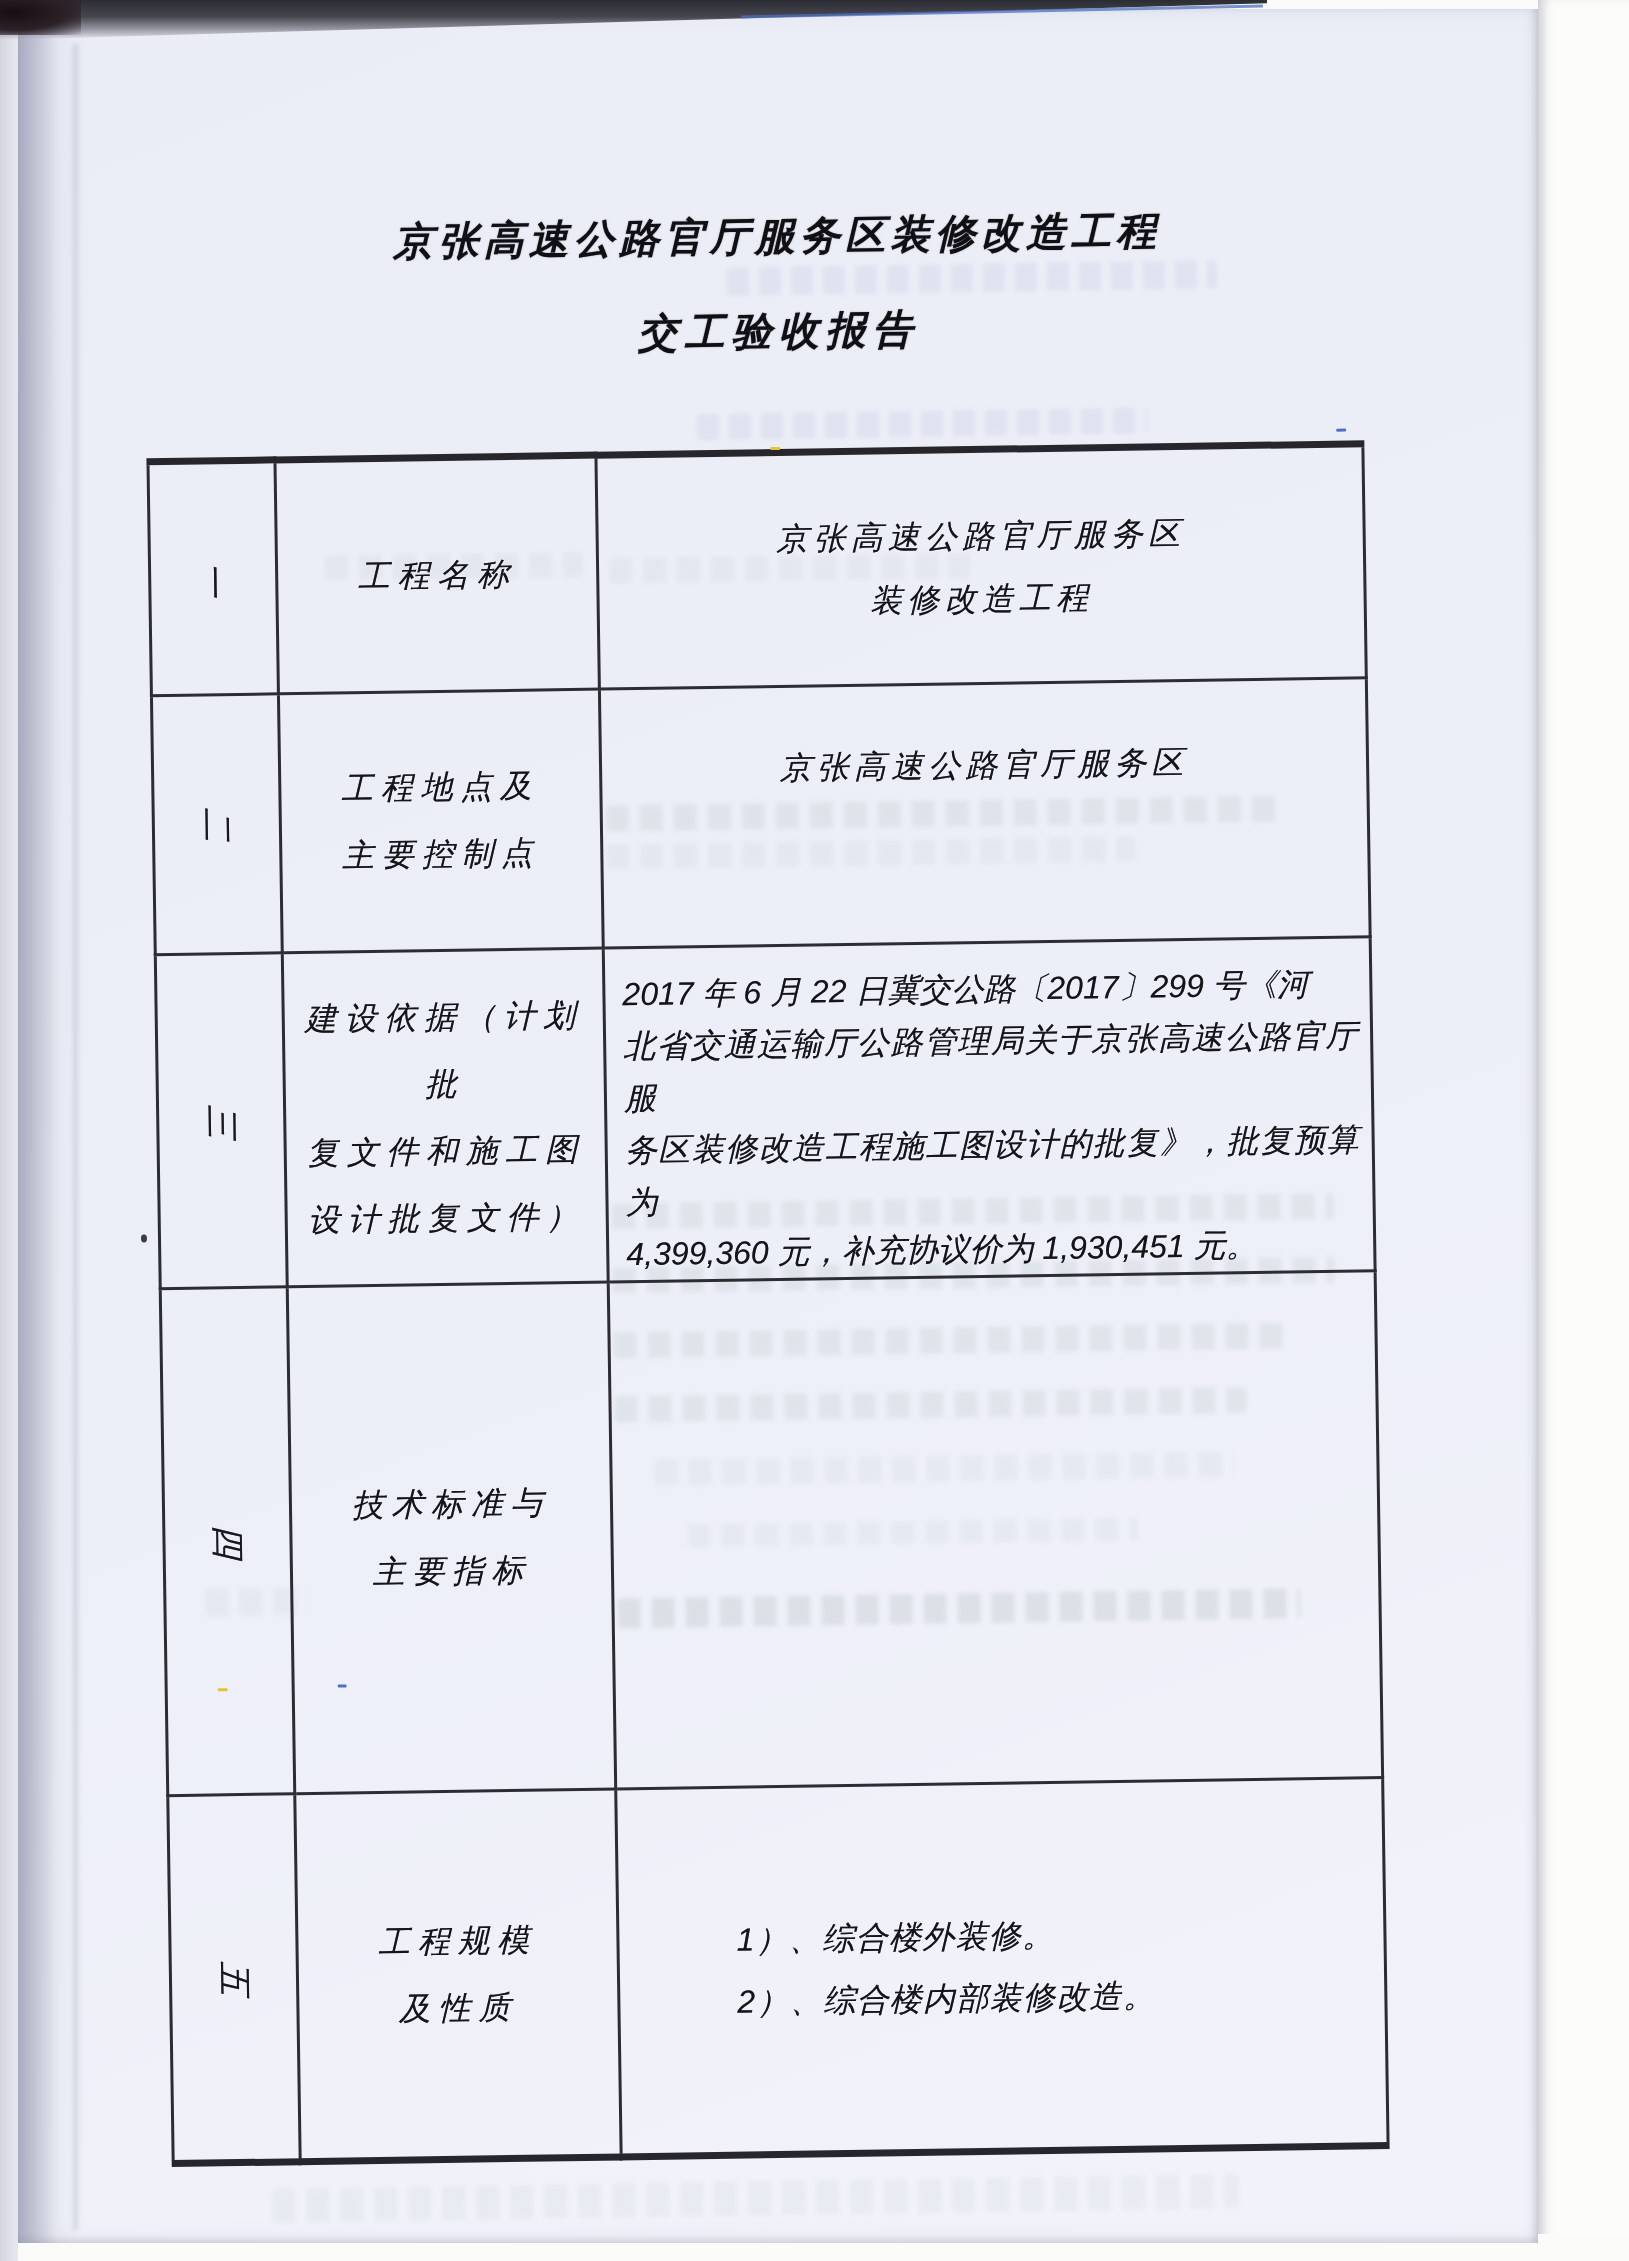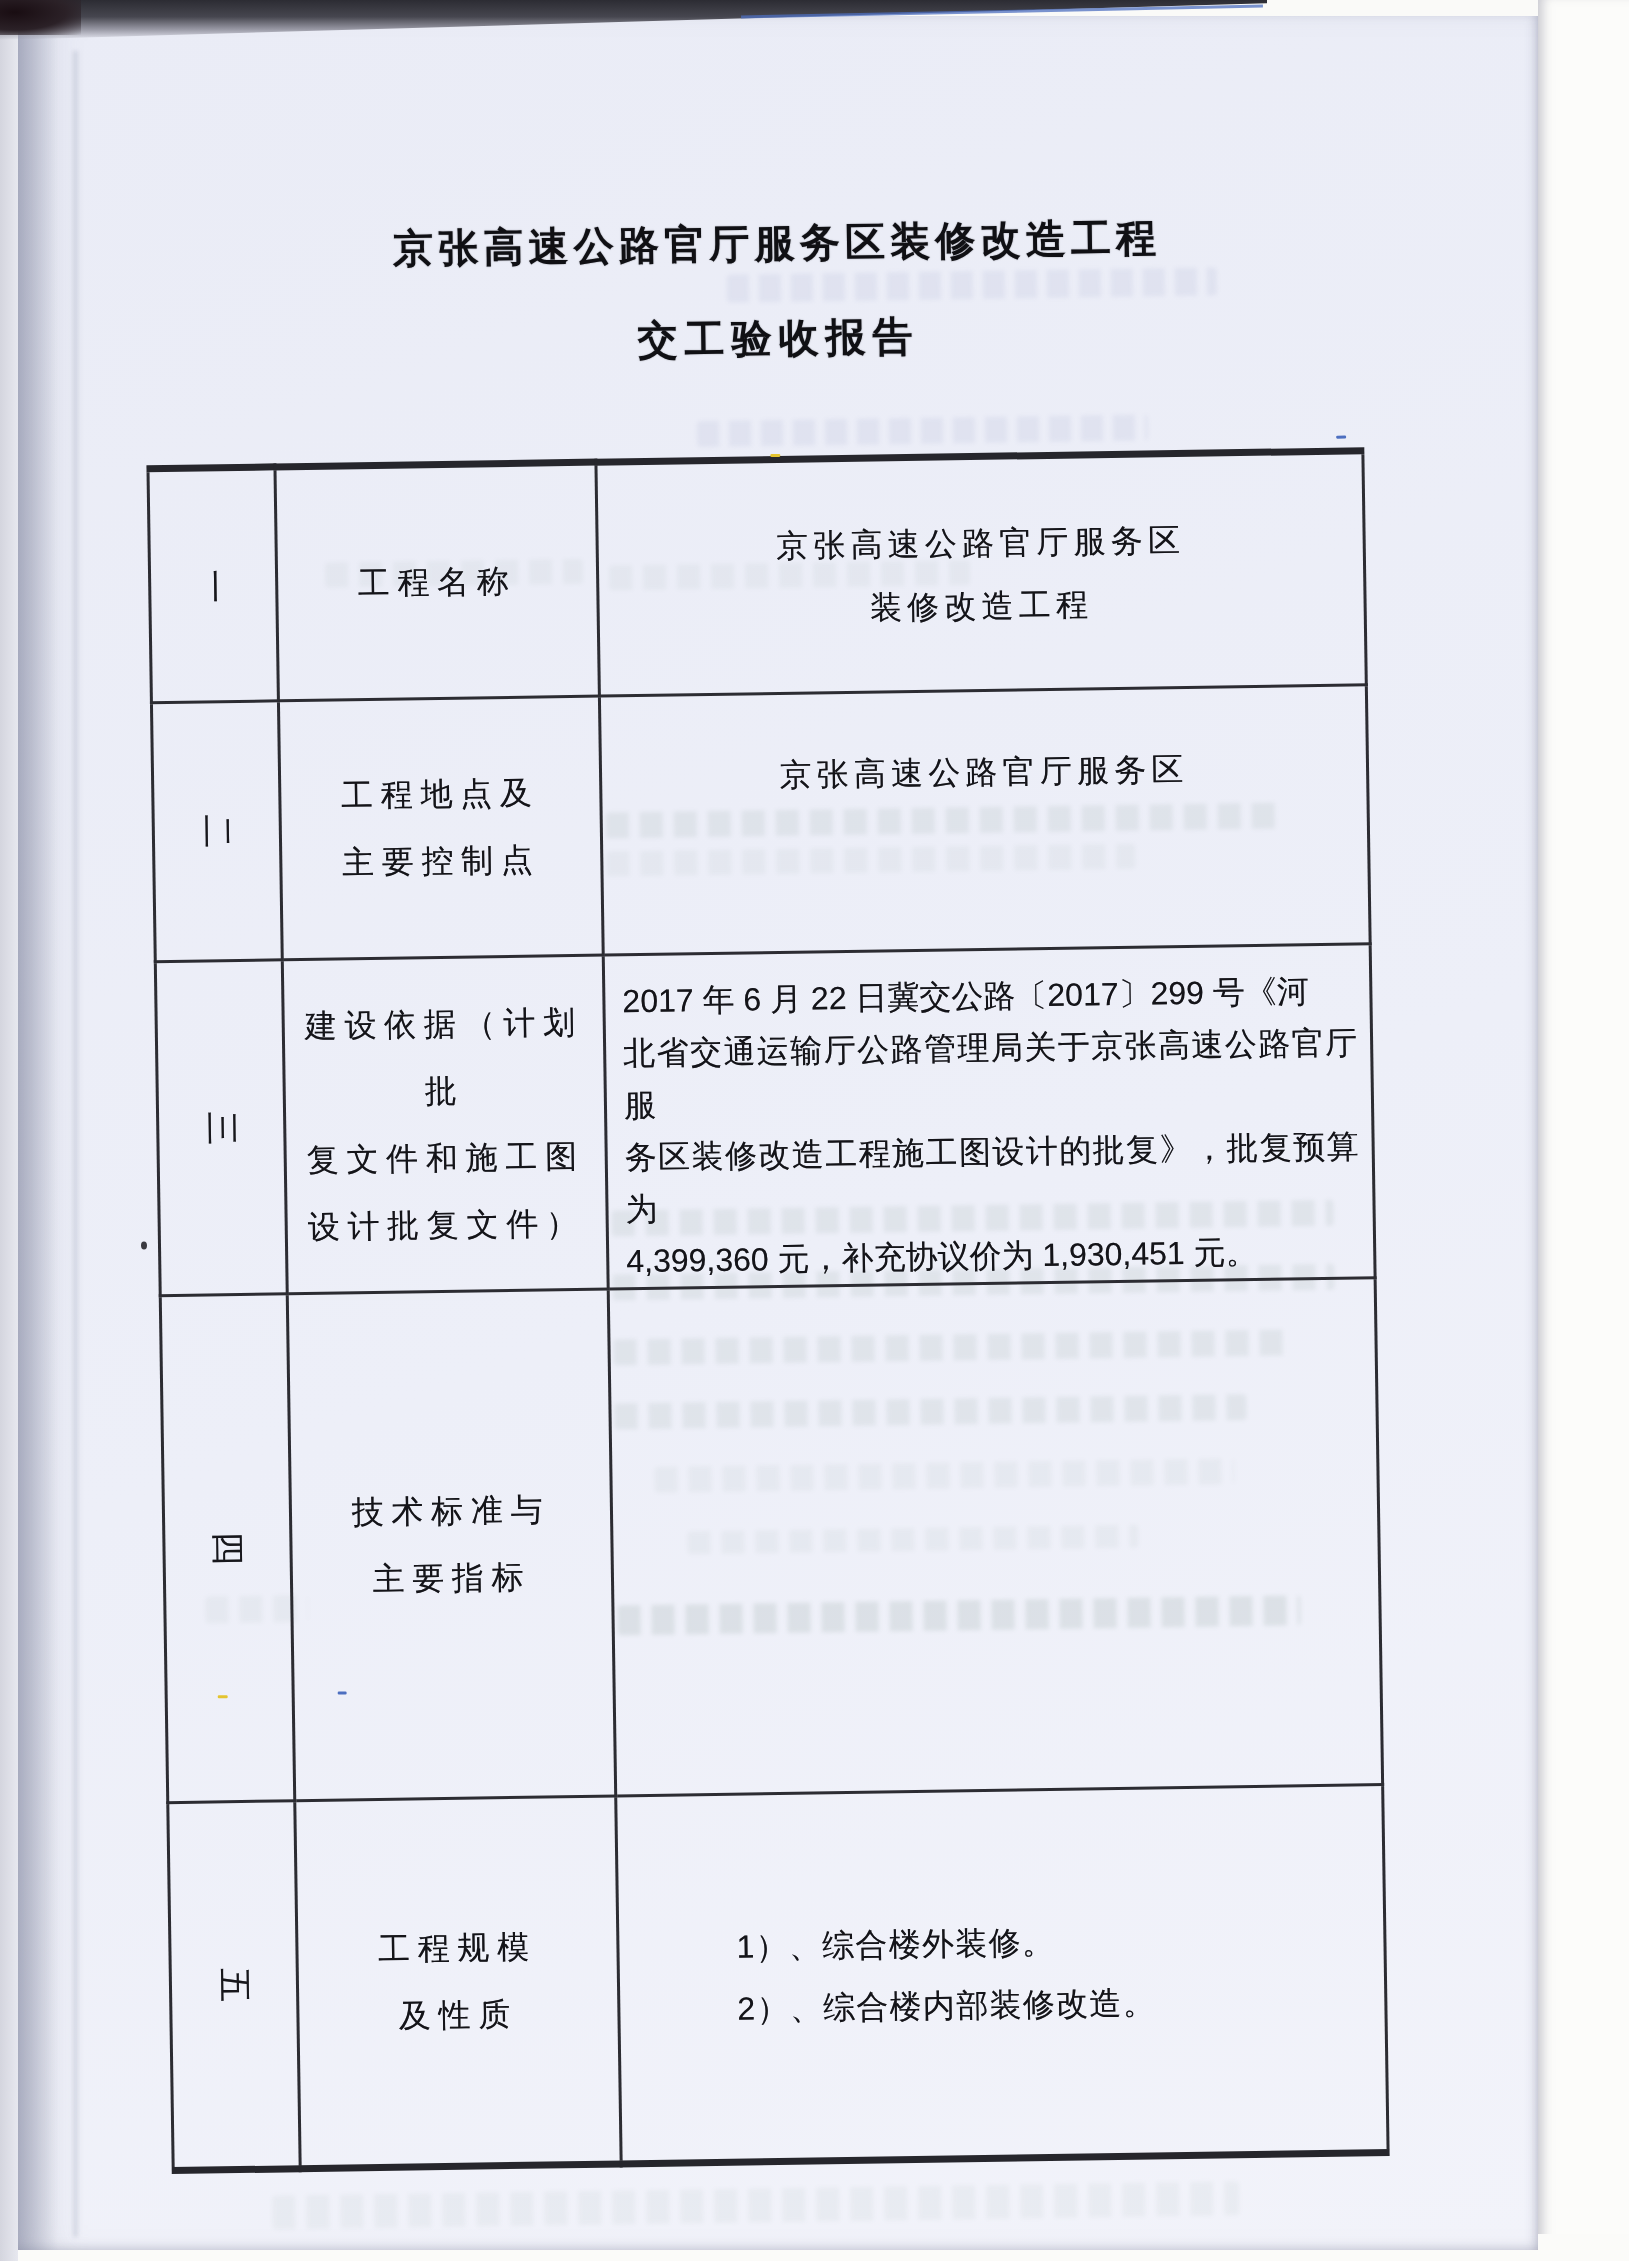--- a/index.html
+++ b/index.html
@@ -10,25 +10,25 @@
     overflow:hidden;
     font-family:"Liberation Sans","DejaVu Sans",sans-serif;
   }
   
   .bg-right{position:absolute;left:1538px;top:0;width:92px;height:2261px;
     background:#fcfcfa;box-shadow:inset 10.3px 0 11.6px -6.4px rgba(150,150,165,.55);}
   .bg-bottom{position:absolute;left:0;top:2234px;width:1630px;height:27px;background:#fbfbf9;}
   .gutter-left{position:absolute;left:0;top:0;width:18px;height:2261px;
     background:linear-gradient(90deg,#d4d5de,#e7e8ef);}
   
-  .sheet{position:absolute;left:18px;top:16px;width:1520px;height:2234px;
+  .sheet{position:absolute;left:18px;top:9px;width:1520px;height:2234px;
     background:linear-gradient(160deg,#eaecf6 0%,#edeff8 55%,#f2f3fa 100%);
     box-shadow:inset -6.4px 0 11.6px -5.2px rgba(110,115,140,.45),
                inset 45px 0 45px -29px rgba(100,105,130,.38),
-               inset 0 -7.7px 11.6px -6.4px rgba(120,125,150,.25);}
+               inset 0 -7.7px 11.6px -6.4px rgba(120,125,150,.25);font-style:italic;}
   .edge-band{position:absolute;left:0;top:0;width:40px;height:100%;
     background:linear-gradient(90deg,rgba(125,130,158,.38),rgba(125,130,158,0));}
   .crease{position:absolute;left:55px;top:35px;width:4.5px;height:2186px;
     background:rgba(110,118,150,.20);filter:blur(1.9px);}
   
   .top-band{position:absolute;left:0;top:0;width:1267px;height:40px;
     background:linear-gradient(to bottom,#2c2c33 0%,#46464f 42%,#9a9aa6 74%,rgba(185,185,198,0) 100%);
     clip-path:polygon(0 0,100% 0,100% 8%,0 100%);}
   .band-blue-line{position:absolute;left:741px;top:9.7px;width:522px;height:3.2px;
     background:#4d6fc0;opacity:.75;transform:rotate(-1.2deg);}

